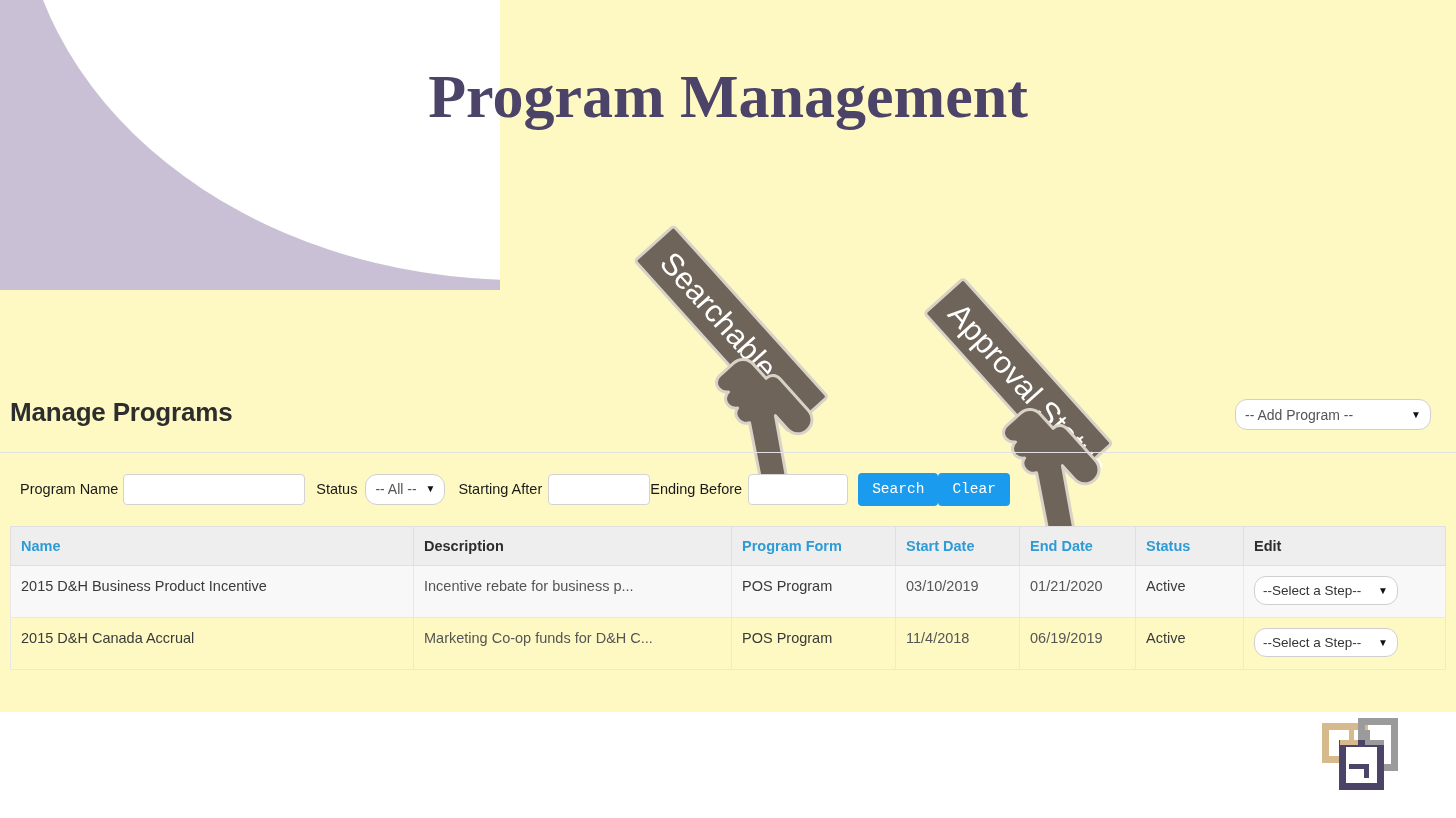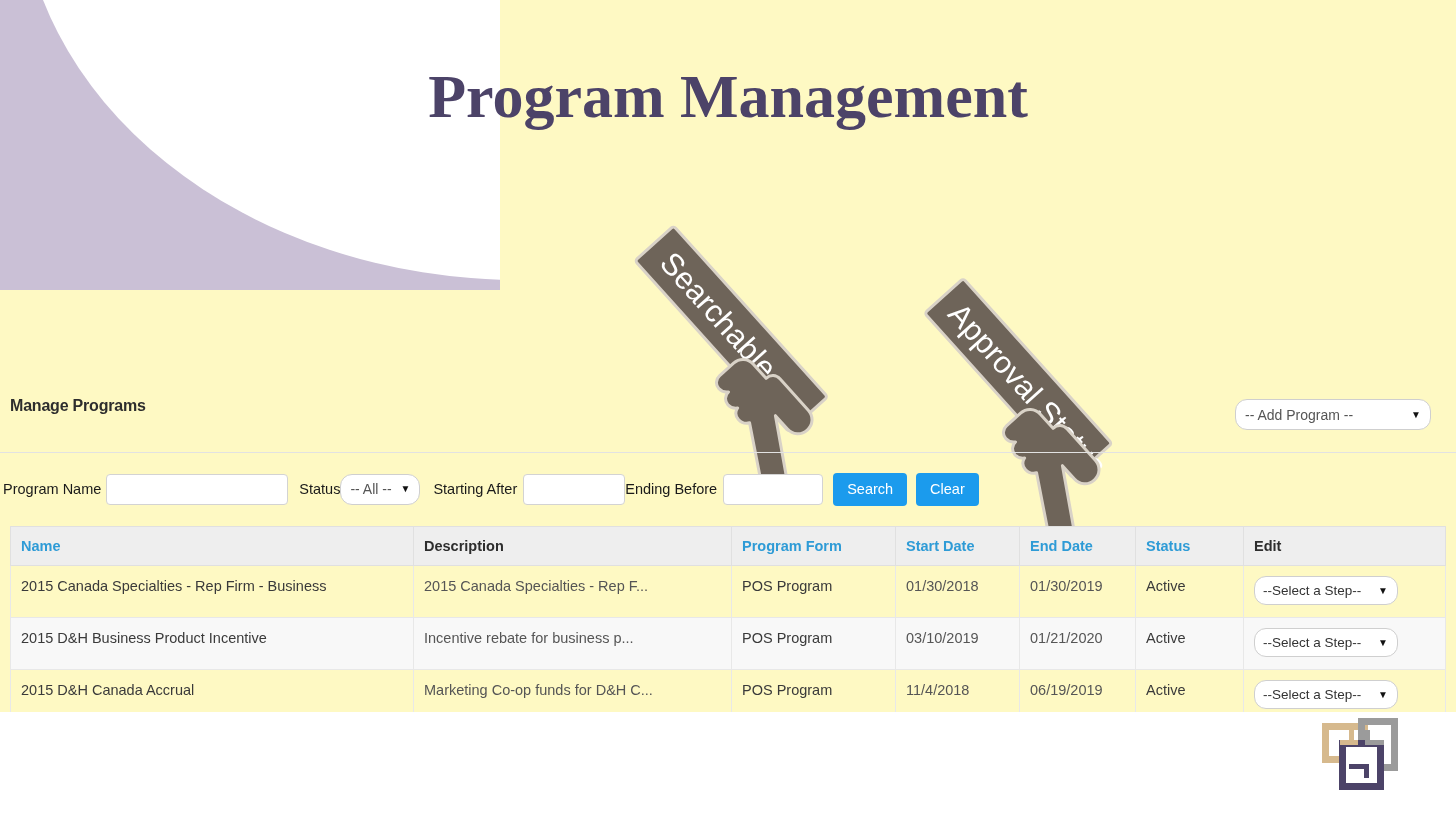--- a/index.html
+++ b/index.html
@@ -60,21 +60,21 @@
   .manage-bar {
     position: absolute;
     left: 0; top: 385px;
     width: 1456px;
     height: 68px;
     border-bottom: 1px solid #e2e2e2;
   }
   .manage-heading {
     position: absolute;
     left: 10px; top: 12px;
-    font-size: 16px;
+    font-size: 26px;
     font-weight: bold;
     color: #2d2d2d;
     letter-spacing: -0.2px;
   }
 
   .select-box {
     border: 1px solid #cfcfcf;
     border-radius: 12px;
     background: #fff;
     color: #555;
@@ -128,21 +128,21 @@
     color: #333;
     outline: none;
   }
   .btn {
     height: 33px;
     border: none;
     border-radius: 4px;
     background: #1b9bed;
     color: #ffffff;
     font-size: 14.5px;
-    font-family: Liberation Sans, sans-serif;
+    font-family: Liberation Mono, monospace;
     cursor: pointer;
     padding: 0 14px;
   }
 
   
   .grid {
     position: absolute;
     left: 10px; top: 526px;
     width: 1436px;
     border-collapse: collapse;
@@ -261,42 +261,42 @@
   <div class="manage-bar">
     <div class="manage-heading">Manage Programs</div>
 
     <div class="select-box add-program">
       <span class="sel-label">-- Add Program --</span>
       <span class="caret">▼</span>
     </div>
   </div>
 
   <div class="filter-row">
-    <span class="filter-label" style="margin-left:3px;">Program Name</span>
+    <span class="filter-label" style="margin-left:20px;">Program Name</span>
 
     <input class="text-input" type="text" style="width: 182px; margin-left: 5px;" value="">
 
     <span class="filter-label" style="margin-left:11px;">Status</span>
 
-    <div class="select-box" style="width:80px; height:31px; ">
+    <div class="select-box" style="width:80px; height:31px; margin-left:8px;">
       <span class="sel-label">-- All --</span>
       <span class="caret">▼</span>
     </div>
 
     <span class="filter-label" style="margin-left:13px;">Starting After</span>
 
     <input class="text-input" type="text" style="width: 102px; margin-left: 6px;" value="">
 
     <span class="filter-label" style="margin-left:0;">Ending Before</span>
 
     <input class="text-input" type="text" style="width: 100px; margin-left: 6px;" value="">
 
     <button class="btn" style="margin-left:10px;">Search</button>
 
-    <button class="btn" style="margin-left:9px;">Clear</button>
+    <button class="btn" style="">Clear</button>
   </div>
 
   <table class="grid">
     <thead>
       <tr>
         <th class="col-name">
           <span class="sortlink">Name</span>
         </th>
         <th class="col-desc">
           <span>Description</span>
@@ -312,34 +312,20 @@
         </th>
         <th class="col-status">
           <span class="sortlink">Status</span>
         </th>
         <th class="col-edit">
           <span>Edit</span>
         </th>
       </tr>
     </thead>
     <tbody>
-      <tr>
-        <td>2015 Canada Specialties - Rep Firm - Business</td>
-        <td class="cell-mid">2015 Canada Specialties - Rep F...</td>
-        <td>POS Program</td>
-        <td class="cell-mid">01/30/2018</td>
-        <td class="cell-mid">01/30/2019</td>
-        <td>Active</td>
-        <td>
-          <div class="select-box step-select">
-            <span class="sel-label">--Select a Step--</span>
-            <span class="caret">▼</span>
-          </div>
-        </td>
-      </tr>
       <tr class="alt">
         <td>2015 D&amp;H Business Product Incentive</td>
         <td class="cell-mid">Incentive rebate for business p...</td>
         <td>POS Program</td>
         <td class="cell-mid">03/10/2019</td>
         <td class="cell-mid">01/21/2020</td>
         <td>Active</td>
         <td>
           <div class="select-box step-select">
             <span class="sel-label">--Select a Step--</span>

